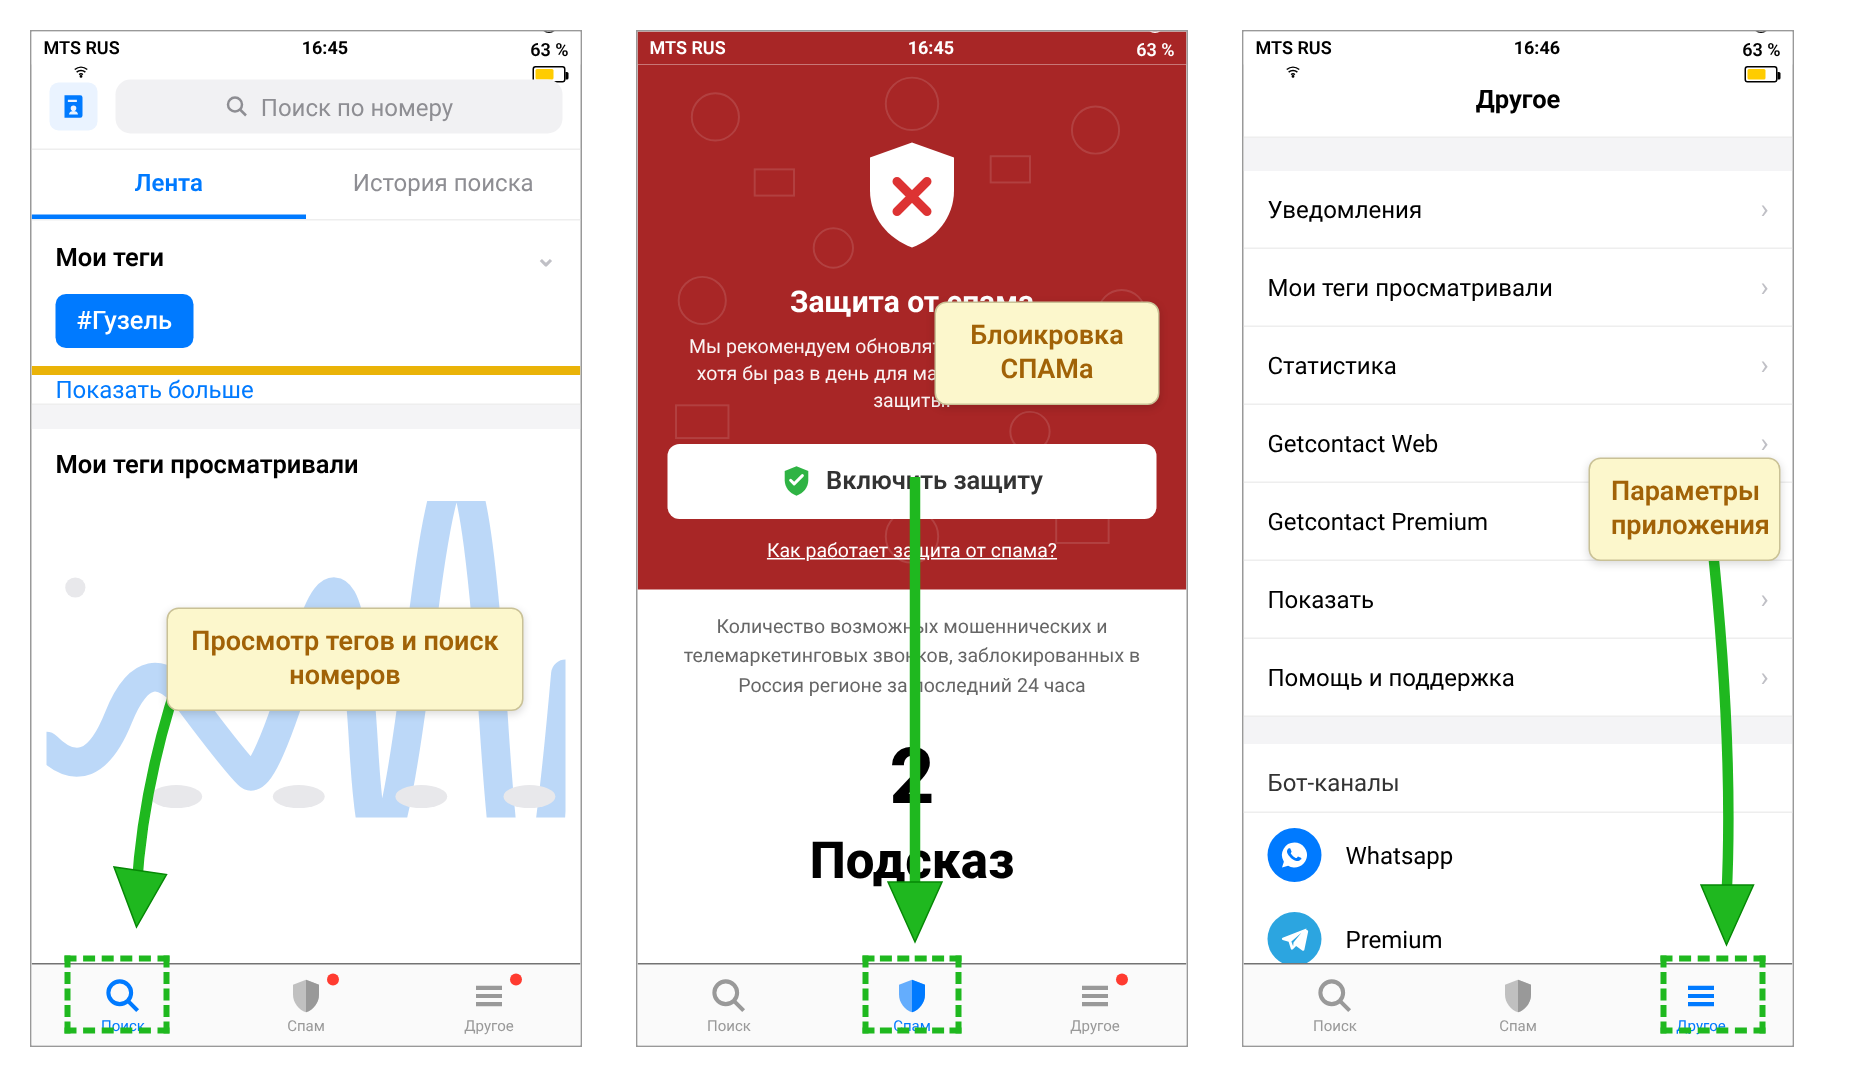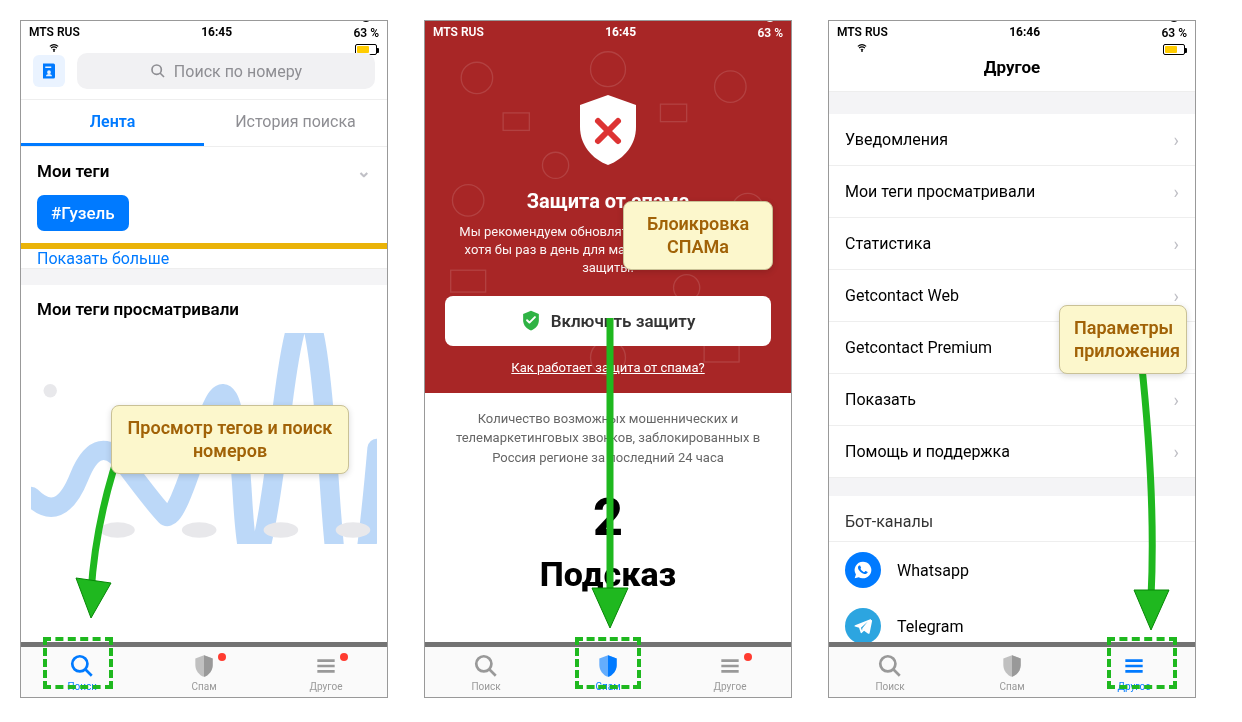--- a/index.html
+++ b/index.html
@@ -12,21 +12,21 @@
 .signal-bars span { width: 2px; background: currentColor; }
 .signal-bars span:nth-child(1){height:3px} .signal-bars span:nth-child(2){height:5px} .signal-bars span:nth-child(3){height:7px} .signal-bars span:nth-child(4){height:9px}
 .wifi { width: 14px; height: 10px; }
 .alarm { width: 12px; height: 12px; border: 1.5px solid currentColor; border-radius: 50%; position: relative; }
 .alarm::after { content:''; position:absolute; left:4px; top:1px; width:1.5px; height:4px; background:currentColor; }
 .battery { width: 22px; height: 11px; border: 1px solid #000; border-radius: 2px; position: relative; background:#fff; }
 .battery::after { content:''; position:absolute; right:-3px; top:3px; width:2px; height:5px; background:#000; border-radius:0 1px 1px 0; }
 .battery-fill { position:absolute; left:1px; top:1px; bottom:1px; width:60%; background:#ffcc00; border-radius:1px; }
 .statusbar.dark .battery { border-color:#fff; } .statusbar.dark .battery::after{background:#fff;}
 .content { flex: 1; overflow: hidden; position: relative; }
-.tabbar { height: 55px; border-top: 5px solid #737373; display: flex; background: #fafafa; }
+.tabbar { height: 55px; border-top: 1px solid #737373; display: flex; background: #fafafa; }
 .tab { flex: 1; display: flex; flex-direction: column; align-items: center; justify-content: center; gap: 2px; color: #999; font-size: 10px; position: relative; }
 .tab.active { color: #007aff; }
 .tab svg { width: 26px; height: 26px; }
 .red-dot { position: absolute; top: 6px; right: 32%; width: 8px; height: 8px; background: #ff3b30; border-radius: 50%; }
 .search-header { padding: 10px 12px; display: flex; align-items: center; gap: 12px; border-bottom: 1px solid #eee; }
 .contacts-icon { width: 32px; height: 32px; background: #eaf3ff; border-radius: 6px; display:flex; align-items:center; justify-content:center; color:#007aff; }
 .search-box { flex: 1; background: #f1f1f3; border-radius: 10px; height: 36px; display: flex; align-items: center; padding: 0 12px; color: #8e8e93; font-size: 16px; gap: 8px; justify-content: center; }
 .tabs-row { display: flex; border-bottom: 1px solid #eee; }
 .tabs-row div { flex: 1; text-align: center; padding: 12px 0; font-size: 16px; color: #8e8e93; }
 .tabs-row .active { color: #007aff; font-weight:600; border-bottom: 3px solid #007aff; }
@@ -321,21 +321,21 @@
           </svg>
       </div>
       <span>Whatsapp</span>
     </div>
     <div class="bot-row">
       <div class="bot-icon tg">
         <svg width="20" height="20" viewBox="0 0 24 24" fill="#fff">
             <path d="M21.5 3.5L2.5 11c-.8.3-.8 1.4 0 1.7l4.8 1.5 1.8 5.7c.2.7 1.1.9 1.6.3l2.6-2.6 4.9 3.6c.6.5 1.5.1 1.7-.6l3-14.5c.2-.9-.7-1.6-1.4-1.3zM9.5 14l8-7-6.3 7.7-.3 3-1.4-3.7z"></path>
           </svg>
       </div>
-      <span>Telegram</span>
+      <span>Premium</span>
     </div>
 
     <div class="callout" style="right:8px; top:262px; width:128px;">
       <span>Параметры приложения</span>
     </div>
     <svg class="arrow" style="right:14px; top:315px; width:70px; height:280px;" viewBox="0 0 70 280">
       <path d="M 30 0 Q 45 140 40 240" stroke="#1fb81f" stroke-width="7" fill="none"></path>
       <path d="M 23 232 L 40 272 L 58 232 Z" fill="#1fb81f" stroke="#068806" stroke-width="1"></path>
     </svg>
   </div>

